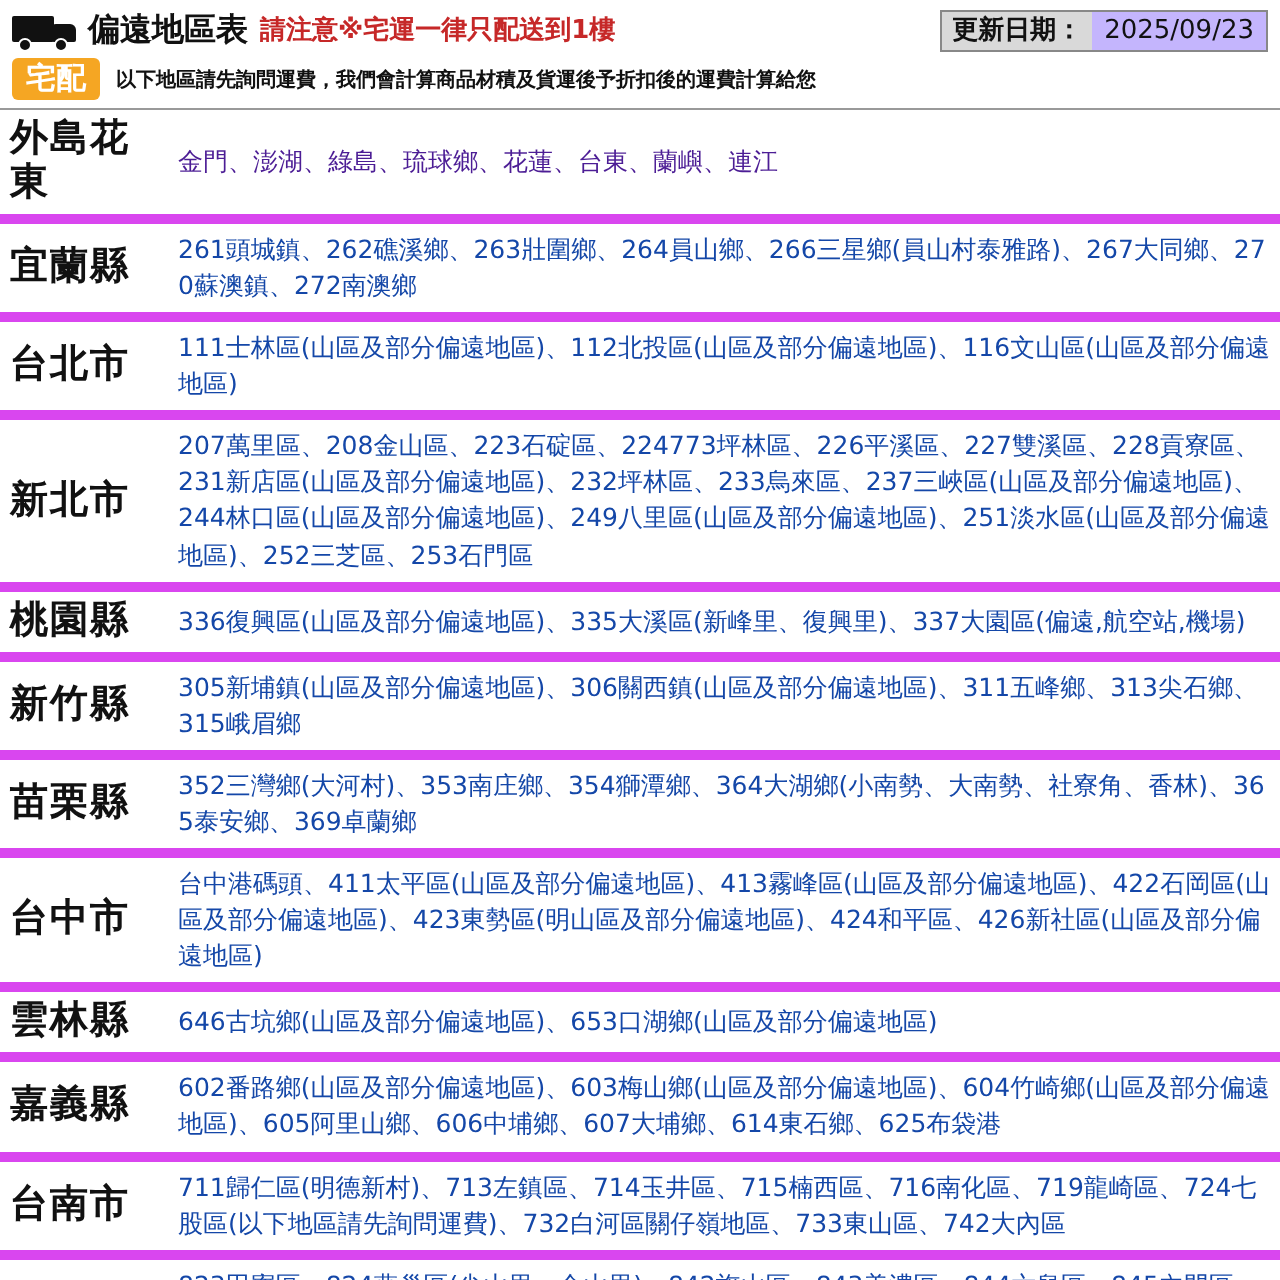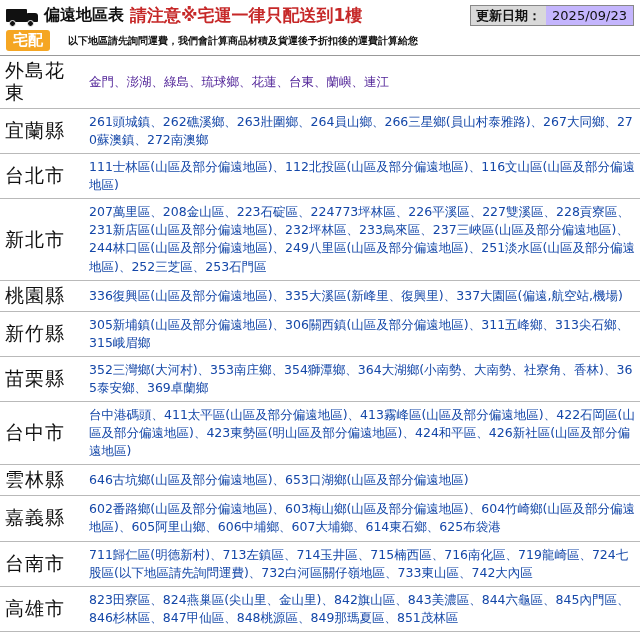--- a/index.html
+++ b/index.html
@@ -52,21 +52,21 @@
   .truck-icon .w2 { left: 21px; }
 
   .title-main {
     font-size: 16px;
     font-weight: bold;
     color: #111;
     letter-spacing: 0px;
     white-space: nowrap;
   }
   .title-note {
-    font-size: 17px;
+    font-size: 13px;
     font-weight: bold;
     color: #c62828;
     white-space: nowrap;
     margin-left: 2px;
   }
   .update-box {
     margin-left: auto;
     display: flex;
     align-items: stretch;
     border: 1px solid #888;
@@ -89,21 +89,21 @@
     padding: 2px 6px;
     display: flex; align-items: center;
     white-space: nowrap;
   }
 
   
   .subheader {
     display: flex;
     align-items: center;
     padding: 1px 6px 4px 6px;
-    gap: 18px;
+    gap: 8px;
   }
   .badge {
     background: #f5a623;
     color: #ffffff;
     font-weight: bold;
     font-size: 15px;
     padding: 1px 7px;
     border-radius: 3px;
     white-space: nowrap;
     flex: 0 0 auto;
@@ -115,29 +115,29 @@
     white-space: nowrap;
   }
 
   
   table.areas {
     width: 640px;
     border-collapse: collapse;
     table-layout: fixed;
   }
   table.areas td {
-    border-top: 1px solid #d946ef;
+    border-top: 5px solid #d946ef;
     border-bottom: 1px solid #b9b9b9;
     vertical-align: middle;
     padding: 4px 5px;
   }
   td.region {
     width: 84px;
     font-size: 19px;
-    font-weight: normal;
+    font-weight: bold;
     color: #111;
     text-align: left;
     letter-spacing: 1px;
     padding-left: 6px;
     vertical-align: middle;
     line-height: 1.15;
   }
   td.places {
     font-size: 12.5px;
     color: #1447a8;

